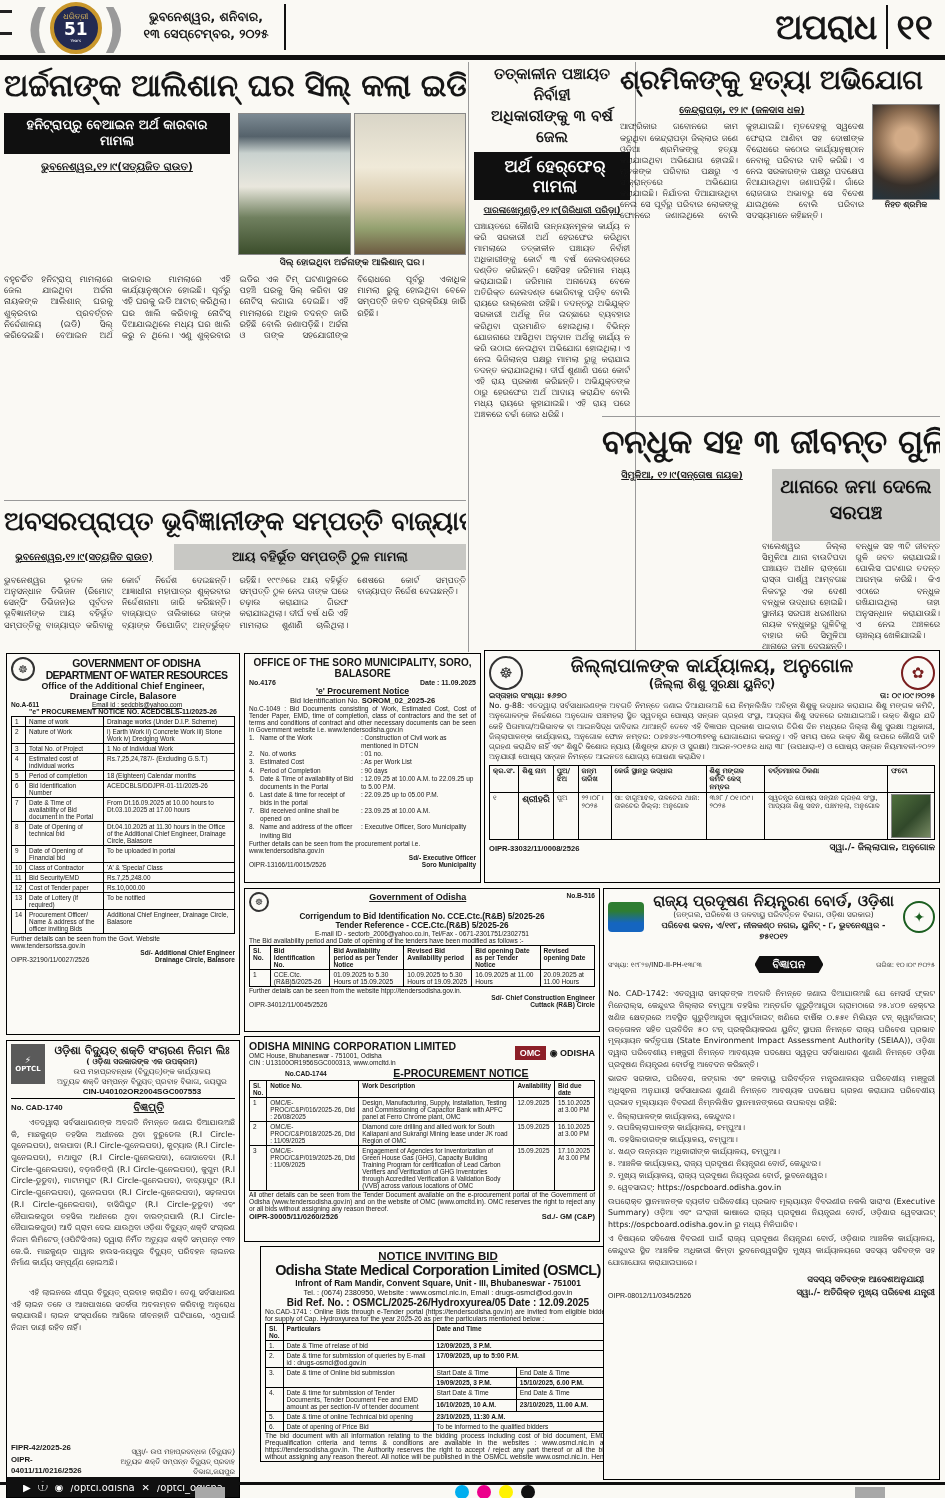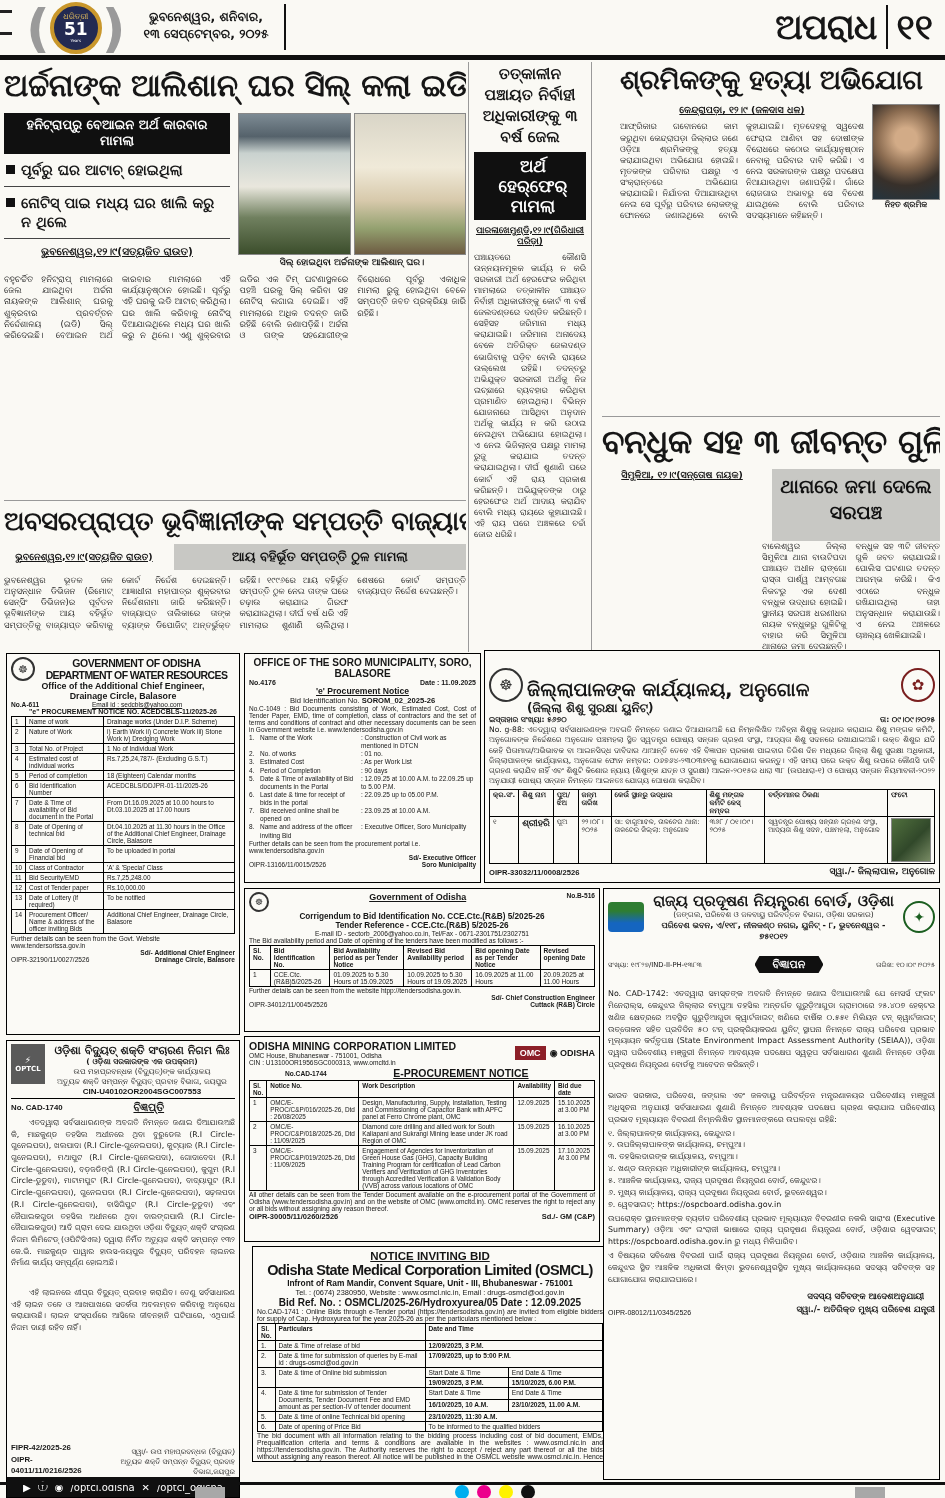--- a/index.html
+++ b/index.html
@@ -100,44 +100,34 @@
       <span class="m-page">୧୧</span>
     </div>
     <div class="m-rule"></div>
   </div>
 
   <div class="abs" style="left:4px; top:62px; width:462px; height:440px;">
     <div class="hl" style="font-size:31px; line-height:1.5;">ଅର୍ଚ୍ଚନାଙ୍କ ଆଲିଶାନ୍ ଘର ସିଲ୍ କଲା ଇଡି</div>
     <div style="display:flex; gap:8px; margin-top:4px;">
       <div style="width:226px;">
         <div class="kicker-black" style="font-size:13px; line-height:1.3;">ହନିଟ୍ରାପ୍‌ରୁ ବେଆଇନ ଅର୍ଥ କାରବାର ମାମଲା</div>
-        <div style="border-bottom:1.5px solid #444;">
-          <div class="bullet-row">
-            <span class="bullet-sq"></span>
-            <span>ପୂର୍ବରୁ ଘର ଆଟାଚ୍ ହୋଇଥିଲା</span>
-          </div>
-          <div class="bullet-row" style="border-bottom:none;">
-            <span class="bullet-sq"></span>
-            <span>ନୋଟିସ୍ ପାଇ ମଧ୍ୟ ଘର ଖାଲି କରୁ ନ ଥିଲେ</span>
-          </div>
-        </div>
         <div class="dateline" style="font-size:10.5px; margin-top:6px;">ଭୁବନେଶ୍ୱର,୧୨।୯(ସତ୍ୟଜିତ ରାଉତ)</div>
       </div>
       <div style="flex:1;">
         <div style="display:flex; gap:3px;">
           <div class="photo ph-house-a" style="width:50%; height:142px;"></div>
           <div class="photo ph-house-b" style="width:50%; height:142px;"></div>
         </div>
         <div class="caption" style="font-size:9px; margin-top:2px;">ସିଲ୍ ହୋଇଥିବା ଅର୍ଚ୍ଚନାଙ୍କ ଆଲିଶାନ୍ ଘର।</div>
       </div>
     </div>
     <div class="bodytext" style="margin-top:6px; font-size:8.6px; columns:4; column-gap:9px; height:232px; overflow:hidden;">ବହୁଚର୍ଚ୍ଚିତ ହନିଟ୍ରାପ୍ ମାମଲାରେ ଜେଲ ଯାଇଥିବା ଅର୍ଚ୍ଚନା ନାୟକଙ୍କ ଆଲିଶାନ୍ ଘରକୁ ଶୁକ୍ରବାର ପ୍ରବର୍ତ୍ତନ ନିର୍ଦ୍ଦେଶାଳୟ (ଇଡି) ସିଲ୍ କରିଦେଇଛି। ବେଆଇନ ଅର୍ଥ କାରବାର ମାମଲାରେ ଏହି କାର୍ଯ୍ୟାନୁଷ୍ଠାନ ହୋଇଛି। ପୂର୍ବରୁ ଏହି ଘରକୁ ଇଡି ଆଟାଚ୍ କରିଥିଲା। ଘର ଖାଲି କରିବାକୁ ନୋଟିସ୍ ଦିଆଯାଇଥିଲେ ମଧ୍ୟ ଘର ଖାଲି କରୁ ନ ଥିଲେ। ଏଣୁ ଶୁକ୍ରବାର ଇଡିର ଏକ ଟିମ୍ ଘଟଣାସ୍ଥଳରେ ପହଞ୍ଚି ଘରକୁ ସିଲ୍ କରିବା ସହ ନୋଟିସ୍ ଲଗାଇ ଦେଇଛି। ଏହି ମାମଲାରେ ଅଧିକ ତଦନ୍ତ ଜାରି ରହିଛି ବୋଲି ଜଣାପଡ଼ିଛି। ଅର୍ଚ୍ଚନା ଓ ତାଙ୍କ ସହଯୋଗୀଙ୍କ ବିରୋଧରେ ପୂର୍ବରୁ ଏକାଧିକ ମାମଲା ରୁଜୁ ହୋଇଥିବା ବେଳେ ସମ୍ପତ୍ତି ଜବତ ପ୍ରକ୍ରିୟା ଜାରି ରହିଛି।</div>
   </div>
 
-  <div class="abs vrule-l vrule-r" style="left:468px; top:62px; width:124px; height:590px; padding:2px 5px;">
+  <div class="abs vrule-l vrule-r" style="left:468px; top:62px; width:168px; height:590px; padding:2px 5px;">
     <div class="b ctr" style="font-size:15.5px; line-height:1.35;">
       <div>ତତ୍କାଳୀନ ପଞ୍ଚାୟତ ନିର୍ବାହୀ</div>
       <div>ଅଧିକାରୀଙ୍କୁ ୩ ବର୍ଷ ଜେଲ</div>
     </div>
     <div class="kicker-black" style="font-size:17px; margin-top:4px;padding-left:12px;">ଅର୍ଥ ହେର୍‌ଫେର୍ ମାମଲା</div>
     <div class="dateline" style="font-size:8.8px; margin:5px 0;">ପାରଳାଖେମୁଣ୍ଡି,୧୨।୯(ଗିରିଧାରୀ ପରିଡ଼ା)</div>
     <div class="bodytext" style="font-size:8.4px; height:470px; overflow:hidden;">ପଞ୍ଚାୟତରେ କୌଣସି ଉନ୍ନୟନମୂଳକ କାର୍ଯ୍ୟ ନ କରି ସରକାରୀ ଅର୍ଥ ହେରଫେର କରିଥିବା ମାମଲାରେ ତତ୍କାଳୀନ ପଞ୍ଚାୟତ ନିର୍ବାହୀ ଅଧିକାରୀଙ୍କୁ କୋର୍ଟ ୩ ବର୍ଷ ଜେଲଦଣ୍ଡରେ ଦଣ୍ଡିତ କରିଛନ୍ତି। ସେହିସହ ଜରିମାନା ମଧ୍ୟ କରାଯାଇଛି। ଜରିମାନା ଅନାଦେୟ ବେଳେ ଅତିରିକ୍ତ ଜେଲଦଣ୍ଡ ଭୋଗିବାକୁ ପଡ଼ିବ ବୋଲି ରାୟରେ ଉଲ୍ଲେଖ ରହିଛି। ତଦନ୍ତରୁ ଅଭିଯୁକ୍ତ ସରକାରୀ ଅର୍ଥକୁ ନିଜ ଇଚ୍ଛାରେ ବ୍ୟବହାର କରିଥିବା ପ୍ରମାଣିତ ହୋଇଥିଲା। ବିଭିନ୍ନ ଯୋଜନାରେ ଆସିଥିବା ଅନୁଦାନ ଅର୍ଥକୁ କାର୍ଯ୍ୟ ନ କରି ଉଠାଇ ନେଇଥିବା ଅଭିଯୋଗ ହୋଇଥିଲା। ଏ ନେଇ ଭିଜିଲାନ୍ସ ପକ୍ଷରୁ ମାମଲା ରୁଜୁ କରାଯାଇ ତଦନ୍ତ କରାଯାଇଥିଲା। ଦୀର୍ଘ ଶୁଣାଣି ପରେ କୋର୍ଟ ଏହି ରାୟ ପ୍ରକାଶ କରିଛନ୍ତି। ଅଭିଯୁକ୍ତଙ୍କ ଠାରୁ ହେରଫେର ଅର୍ଥ ଆଦାୟ କରାଯିବ ବୋଲି ମଧ୍ୟ ରାୟରେ କୁହାଯାଇଛି। ଏହି ରାୟ ପରେ ଅଞ୍ଚଳରେ ଚର୍ଚ୍ଚା ଜୋର ଧରିଛି।</div>
   </div>
 
   <div class="abs" style="left:620px; top:62px; width:320px; height:352px;">
@@ -357,21 +347,21 @@
       <span class="b" style="text-align:right;">
         <span>Sd/- Executive Officer</span><br>
         <span>Soro Municipality</span>
       </span>
     </div>
   </div>
 
   <div class="notice abs" style="left:484px; top:650px; width:456px; height:233px; font-size:7.6px; font-family:'DejaVu Sans',sans-serif;">
     <div style="display:flex; align-items:center; gap:4px;">
       <div class="emblem" style="width:34px; height:34px; font-size:15px;">☸</div>
-      <div style="flex:1; margin-top:24px;">
+      <div style="flex:1; text-align:center;">
         <div class="b" style="font-size:19px;">ଜିଲ୍ଲାପାଳଙ୍କ କାର୍ଯ୍ୟାଳୟ, ଅନୁଗୋଳ</div>
         <div class="b" style="font-size:12px;">(ଜିଲ୍ଲା ଶିଶୁ ସୁରକ୍ଷା ୟୁନିଟ୍)</div>
       </div>
       <div class="emblem" style="width:34px; height:34px; border-color:#7a1f1f; color:#7a1f1f; font-size:15px;">✿</div>
     </div>
     <div class="split" style="font-size:7.6px;">
       <span class="b">ଇସ୍ତାହାର ସଂଖ୍ୟା: ୫୬୭୦</span>
       <span class="b">ତା: ୦୯।୦୯।୨୦୨୫</span>
     </div>
     <div class="jst" style="line-height:1.35;">No. g-88: ଏତଦ୍ୱାରା ସର୍ବସାଧାରଣଙ୍କ ଅବଗତି ନିମନ୍ତେ ଜଣାଇ ଦିଆଯାଉଅଛି ଯେ ନିମ୍ନଲିଖିତ ଅଚିହ୍ନା ଶିଶୁକୁ ଉଦ୍ଧାର କରାଯାଇ ଶିଶୁ ମଙ୍ଗଳ କମିଟି, ଅନୁଗୋଳଙ୍କ ନିର୍ଦ୍ଦେଶରେ ଅନୁଗୋଳ ପଞ୍ଚମହଲା ସ୍ଥିତ ସ୍ୱତନ୍ତ୍ର ପୋଷ୍ୟ ସନ୍ତାନ ଗ୍ରହଣ ସଂସ୍ଥା, ଆଦ୍ୟତା ଶିଶୁ ସଦନରେ ରଖାଯାଇଅଛି। ଉକ୍ତ ଶିଶୁର ଯଦି କେହି ପିତାମାତା/ଅଭିଭାବକ ବା ଆଇନସିଦ୍ଧ ଦାବିଦାର ଥାଆନ୍ତି ତେବେ ଏହି ବିଜ୍ଞାପନ ପ୍ରକାଶ ପାଇବାର ତିରିଶ ଦିନ ମଧ୍ୟରେ ଜିଲ୍ଲା ଶିଶୁ ସୁରକ୍ଷା ଅଧିକାରୀ, ଜିଲ୍ଲାପାଳଙ୍କ କାର୍ଯ୍ୟାଳୟ, ଅନୁଗୋଳ ଫୋନ ନମ୍ବର: ୦୬୭୬୪-୨୩୦୩୭୧କୁ ଯୋଗାଯୋଗ କରନ୍ତୁ। ଏହି ସମୟ ପରେ ଉକ୍ତ ଶିଶୁ ଉପରେ କୌଣସି ଦାବି ଗ୍ରହଣ କରାଯିବ ନାହିଁ ଏବଂ ଶିଶୁଟି କିଶୋର ନ୍ୟାୟ (ଶିଶୁଙ୍କ ଯତ୍ନ ଓ ସୁରକ୍ଷା) ଆଇନ-୨୦୧୫ର ଧାରା ୩୮ (ଉପଧାରା-୧) ଓ ପୋଷ୍ୟ ସନ୍ତାନ ନିୟମାବଳୀ-୨୦୨୨ ଅନୁଯାୟୀ ପୋଷ୍ୟ ସନ୍ତାନ ନିମନ୍ତେ ଆଇନତଃ ଯୋଗ୍ୟ ଘୋଷଣା କରାଯିବ।</div>
@@ -500,21 +490,21 @@
           </tr>
         </tbody>
     </table>
     <div class="jst">All other details can be seen from the Tender Document available on the e-procurement portal of the Government of Odisha (www.tendersodisha.gov.in) and on the website of OMC (www.omcltd.in). OMC reserves the right to reject any or all bids without assigning any reason thereof.</div>
     <div class="split b" style="font-size:7.5px;">
       <span>OIPR-30005/11/0260/2526</span>
       <span>Sd./- GM (C&amp;P)</span>
     </div>
   </div>
 
-  <div class="notice abs" style="left:252px; top:1246px; width:356px; height:216px; font-size:6.8px;">
+  <div class="notice abs" style="left:260px; top:1246px; width:356px; height:216px; font-size:6.8px;">
     <div class="nt-title u" style="font-size:11.5px;">NOTICE INVITING BID</div>
     <div class="nt-title" style="font-size:14.5px; letter-spacing:-0.6px;">Odisha State Medical Corporation Limited (OSMCL)</div>
     <div class="nt-title" style="font-size:8.4px;">Infront of Ram Mandir, Convent Square, Unit - III, Bhubaneswar - 751001</div>
     <div class="ctr" style="font-size:7.4px;">Tel. : (0674) 2380950, Website : www.osmcl.nic.in, Email : drugs-osmcl@od.gov.in</div>
     <div class="nt-title" style="font-size:10px;">Bid Ref. No. : OSMCL/2025-26/Hydroxyurea/05 Date : 12.09.2025</div>
     <div class="jst">No.CAD-1741 : Online Bids through e-Tender portal (https://tendersodisha.gov.in) are invited from eligible bidders for supply of Cap. Hydroxyurea for the year 2025-26 as per the particulars mentioned below :</div>
     <table class="ntable" style="font-size:6.6px; margin-top:1px;">
       <tbody>
           <tr>
         <th class="ctr" style="width:14px;">Sl. No.</th>
@@ -623,21 +613,21 @@
         <div class="b" style="font-size:8.2px;">ପରିବେଶ ଭବନ, ଏ/୧୧୮, ନୀଳକଣ୍ଠ ନଗର, ୟୁନିଟ୍ - ୮, ଭୁବନେଶ୍ୱର - ୭୫୧୦୧୨</div>
       </div>
       <div class="emblem" style="width:32px; height:32px; border-color:#1b5e20; color:#1b5e20; font-size:14px;">✦</div>
     </div>
     <div style="display:flex; align-items:center; gap:4px; margin-top:2px;">
       <span style="font-size:6.8px;">ସଂଖ୍ୟା: ୧୯୮୨୭/IND-II-PH-୧୩୮୩</span>
       <span class="diamond-band" style="flex:none; margin:12px auto; font-size:11px;">ବିଜ୍ଞାପନ</span>
       <span style="font-size:6.8px;">ତାରିଖ: ୧୦।୦୯।୨୦୨୫</span>
     </div>
     <div class="jst" style="line-height:1.5; margin-top:3px;">No. CAD-1742: ଏତଦ୍ୱାରା ସମସ୍ତଙ୍କ ଅବଗତି ନିମନ୍ତେ ଜଣାଇ ଦିଆଯାଉଅଛି ଯେ ମେସର୍ସ ଫ୍ଲଟ ମିନେରାଲ୍ସ, କେନ୍ଦୁଝର ଜିଲ୍ଲାର ଚମ୍ପୁଆ ତହସିଲ ଅନ୍ତର୍ଗତ ଗୁରୁଡ଼ିଆଗୁଡା ଗ୍ରାମଠାରେ ୨୫.୪୦୭ ହେକ୍ଟର ଖଣିଜ କ୍ଷେତ୍ରରେ ଅବସ୍ଥିତ ଗୁରୁଡ଼ିଆଗୁଡା କ୍ୱାର୍ଟଜାଇଟ୍ ଖଣିରେ ବାର୍ଷିକ ୦.୫୫୧ ମିଲିୟନ ଟନ୍ କ୍ୱାର୍ଟଜାଇଟ୍ ଉତ୍ତୋଳନ ସହିତ ପ୍ରତିଦିନ ୫୦ ଟନ୍ ପ୍ରକ୍ରିୟାକରଣ ୟୁନିଟ୍ ସ୍ଥାପନା ନିମନ୍ତେ ରାଜ୍ୟ ପରିବେଶ ପ୍ରଭାବ ମୂଲ୍ୟାୟନ କର୍ତ୍ତୃପକ୍ଷ (State Environment Impact Assessment Authority (SEIAA)), ଓଡ଼ିଶା ଦ୍ୱାରା ପରିବେଶୀୟ ମଞ୍ଜୁରୀ ନିମନ୍ତେ ଆବଶ୍ୟକ ପଦକ୍ଷେପ ସ୍ୱରୂପ ସର୍ବସାଧାରଣ ଶୁଣାଣି ନିମନ୍ତେ ଓଡ଼ିଶା ପ୍ରଦୂଷଣ ନିୟନ୍ତ୍ରଣ ବୋର୍ଡକୁ ଆବେଦନ କରିଛନ୍ତି।</div>
-    <div class="jst" style="line-height:1.5; margin-top:19px;">ଭାରତ ସରକାର, ପରିବେଶ, ଜଙ୍ଗଲ ଏବଂ ଜଳବାୟୁ ପରିବର୍ତ୍ତନ ମନ୍ତ୍ରଣାଳୟର ପରିବେଶୀୟ ମଞ୍ଜୁରୀ ଅଧିସୂଚନା ଅନୁଯାୟୀ ସର୍ବସାଧାରଣ ଶୁଣାଣି ନିମନ୍ତେ ଆବଶ୍ୟକ ପଦକ୍ଷେପ ଗ୍ରହଣ କରାଯାଇ ପରିବେଶୀୟ ପ୍ରଭାବ ମୂଲ୍ୟାୟନ ବିବରଣୀ ନିମ୍ନଲିଖିତ ସ୍ଥାନମାନଙ୍କରେ ଉପଲବ୍ଧ ରହିଛି:</div>
+    <div class="jst" style="line-height:1.5; margin-top:2px;">ଭାରତ ସରକାର, ପରିବେଶ, ଜଙ୍ଗଲ ଏବଂ ଜଳବାୟୁ ପରିବର୍ତ୍ତନ ମନ୍ତ୍ରଣାଳୟର ପରିବେଶୀୟ ମଞ୍ଜୁରୀ ଅଧିସୂଚନା ଅନୁଯାୟୀ ସର୍ବସାଧାରଣ ଶୁଣାଣି ନିମନ୍ତେ ଆବଶ୍ୟକ ପଦକ୍ଷେପ ଗ୍ରହଣ କରାଯାଇ ପରିବେଶୀୟ ପ୍ରଭାବ ମୂଲ୍ୟାୟନ ବିବରଣୀ ନିମ୍ନଲିଖିତ ସ୍ଥାନମାନଙ୍କରେ ଉପଲବ୍ଧ ରହିଛି:</div>
     <div style="margin-top:2px; line-height:1.5;">
 
         <div>୧. ଜିଲ୍ଲାପାଳଙ୍କ କାର୍ଯ୍ୟାଳୟ, କେନ୍ଦୁଝର।</div>
 
         <div>୨. ଉପଜିଲ୍ଲାପାଳଙ୍କ କାର୍ଯ୍ୟାଳୟ, ଚମ୍ପୁଆ।</div>
 
         <div>୩. ତହସିଲଦାରଙ୍କ କାର୍ଯ୍ୟାଳୟ, ଚମ୍ପୁଆ।</div>
 
         <div>୪. ଖଣ୍ଡ ଉନ୍ନୟନ ଅଧିକାରୀଙ୍କ କାର୍ଯ୍ୟାଳୟ, ଚମ୍ପୁଆ।</div>
 

